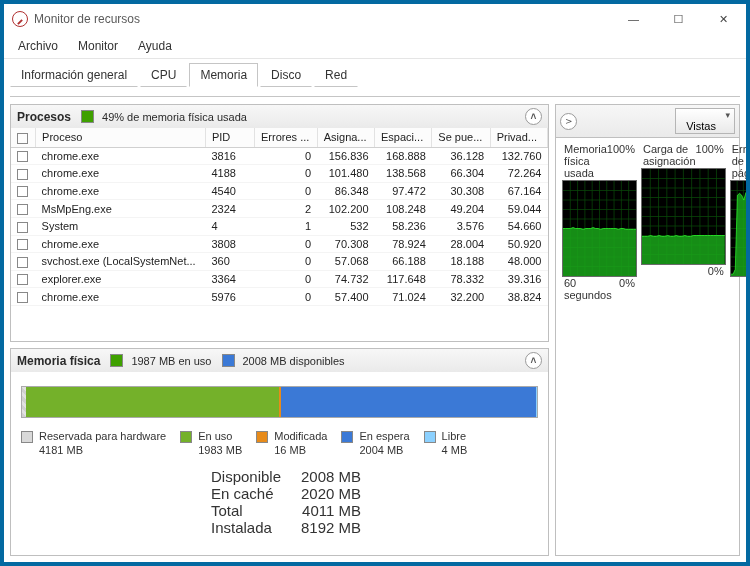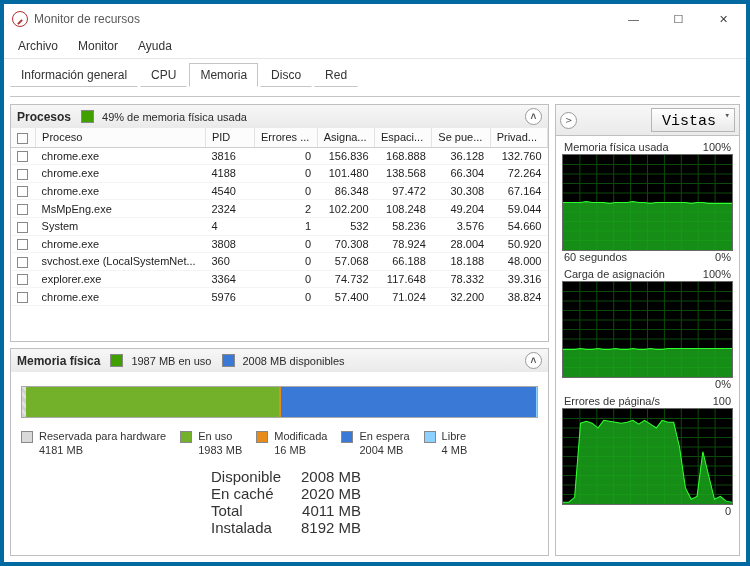--- a/index.html
+++ b/index.html
@@ -53,24 +53,24 @@
   .lg { display:flex; gap:6px; font-size:11px;}
   .lg .sw { width:12px; height:12px; border:1px solid #888; margin-top:1px;}
   .lg .txt { line-height:1.25; }
 
   .memstats { margin-left:190px; font-size:15px;}
   .memstats .row { display:flex; }
   .memstats .k { width:80px; }
   .memstats .v { width:70px; text-align:right; }
 
   .right-head { display:flex; align-items:center; background: linear-gradient(#f7f7f7,#eaeaea); border:1px solid #bfbfbf; border-bottom:none; padding:3px 4px; gap:4px;}
-  .views { border:1px solid #b5b5b5; background:linear-gradient(#fff,#e9e9e9); padding:4px 18px 1px 10px; font-size:15px; position:relative; margin-left:auto;font-family:Liberation Mono, monospace;}
+  .views { border:1px solid #b5b5b5; background:linear-gradient(#fff,#e9e9e9); padding:11px 18px 1px 10px; font-size:11px; position:relative; margin-left:auto;}
   .views::after { content:"▾"; position:absolute; right:4px; top:1px; font-size:9px; color:#555;}
 
-  .charts { border:1px solid #bfbfbf; flex:1; padding:4px 6px; display:flex; flex-direction:column; gap:4px;}
+  .charts { border:1px solid #bfbfbf; flex:1; padding:4px 6px; display:flex; gap:4px;}
   .chart-block { }
   .chart-title { display:flex; justify-content:space-between; font-size:11px; color:#333; padding:1px 2px;}
   .chart { width:100%; height:97px; background:#000; position:relative; border:1px solid #6a6a6a;}
   .chart .grid line { stroke:#0a4a0a; stroke-width:1;}
   .chart svg { width:100%; height:100%; display:block;}
   .chart-bottom { display:flex; justify-content:space-between; font-size:11px; color:#333; padding:0 2px;}
   .chart:nth-of-type(n) .fill { fill:#1aa61a; opacity:.85;}
   .chart .line { stroke:#2fff2f; stroke-width:1; fill:none;}
 </style>
 </head>

